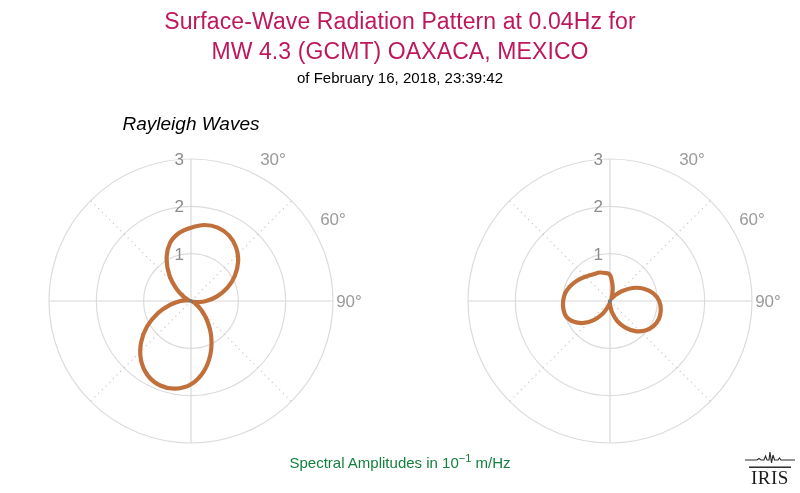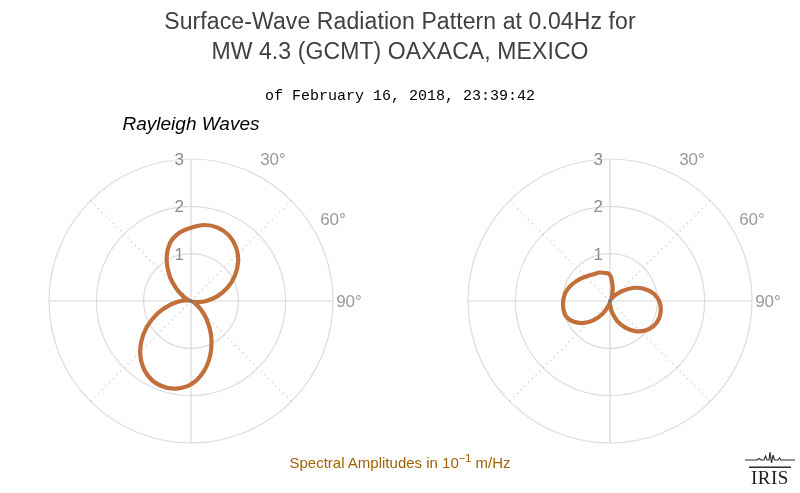--- a/index.html
+++ b/index.html
@@ -26,28 +26,27 @@
     position: absolute;
     top: 6px;
     left: 0;
     width: 800px;
     text-align: center;
   }
   .title-line {
     font-size: 23px;
     line-height: 30px;
     letter-spacing: 0.1px;
-    color: #404040;
+    color: #be185d;
   }
   .subtitle-line {
     font-size: 15px;
     line-height: 22px;
-    margin-top: 20px;
+    margin-top: 1px;
     color: #000;
-    font-family: Liberation Mono, monospace;
   }
 
   
   .panel-title {
     position: absolute;
     font-size: 19px;
     color: #000;
     text-align: center;
     white-space: nowrap;
   }
@@ -71,21 +70,21 @@
   }
 
   
   .footer-note {
     position: absolute;
     top: 452px;
     left: 0;
     width: 800px;
     text-align: center;
     font-size: 15px;
-    color: #a16207;
+    color: #15803d;
   }
   .footer-note sup {
     font-size: 11px;
     vertical-align: super;
   }
 
   
   .iris-logo {
     position: absolute;
     left: 744px;

